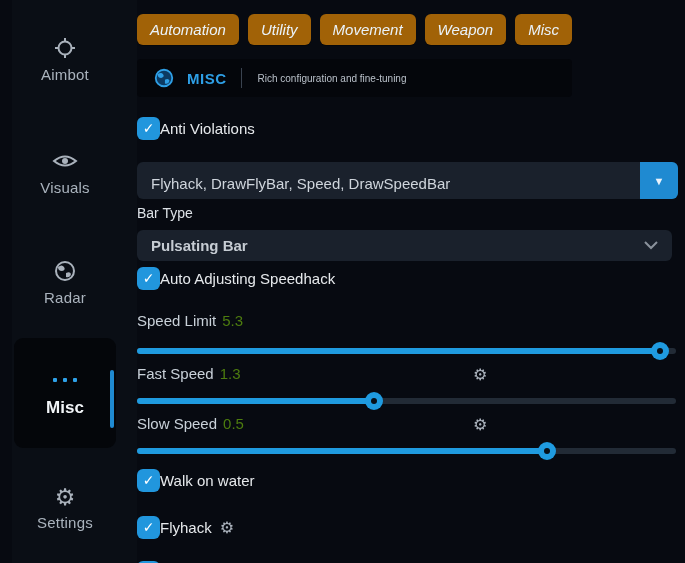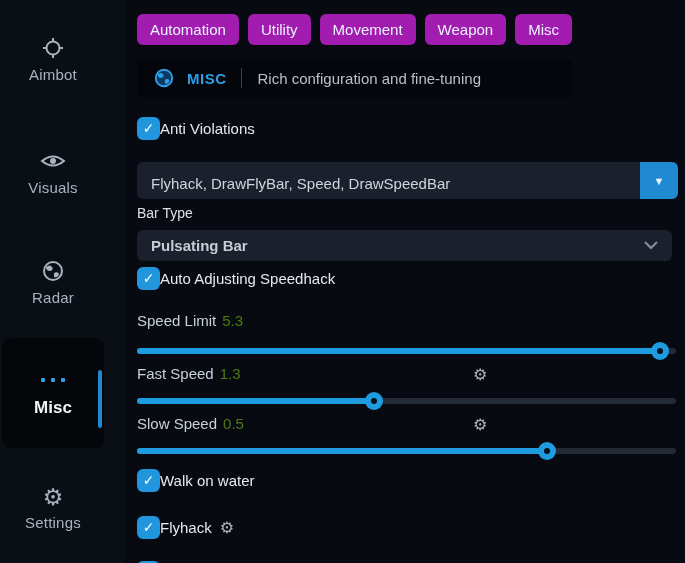--- a/index.html
+++ b/index.html
@@ -3,50 +3,51 @@
 <meta charset="utf-8">
 <style>
   html,body{margin:0;padding:0;}
   body{
     width:685px;height:563px;overflow:hidden;position:relative;
     background:#070a11;
     font-family:"Liberation Sans","DejaVu Sans",sans-serif;
     -webkit-font-smoothing:antialiased;
   }
   
-  .sidebar{position:absolute;left:0;top:0;width:125px;height:563px;background:#0a0e15;}
+  .sidebar{position:absolute;left:12px;top:0;width:125px;height:563px;background:#0a0e15;}
   .side-item{position:absolute;left:0;width:106px;text-align:center;color:#9aa3ad;cursor:pointer;}
   .side-item .s-icon{display:block;height:26px;line-height:26px;color:#aab2bc;}
   .side-item .s-label{display:block;margin-top:4px;font-size:15px;color:#aab3bd;letter-spacing:.2px;}
   .side-card{
     position:absolute;left:2px;top:338px;width:102px;height:110px;
     background:#04060a;border-radius:9px;cursor:pointer;
   }
   .side-card .dots{position:absolute;top:30px;left:0;width:100%;text-align:center;}
   .side-card .dots i{display:inline-block;width:4px;height:4px;background:#2ea1e8;border-radius:1px;margin:0 3px;}
   .side-card .s-label{position:absolute;top:60px;left:0;width:100%;text-align:center;
     color:#f2f5f8;font-size:17px;font-weight:bold;}
   .side-card .active-bar{position:absolute;right:2px;top:32px;width:4px;height:58px;background:#1f8ad1;border-radius:2px;}
   
   .content{position:absolute;left:137px;top:0;width:548px;height:563px;}
   
   .tabs{display:flex;gap:9px;margin-top:14px;}
   .tab{
-    background:#a21caf;color:#eaf3fb;font-size:15px;
+    background:#a16207;color:#eaf3fb;font-size:15px;
     padding:7px 13px;border-radius:6px;white-space:nowrap;cursor:pointer;
     box-shadow:0 1px 0 rgba(0,0,0,.4);
+    font-style:italic;
   }
   
   .hdr{
     margin-top:14px;width:435px;height:38px;background:#04060b;border-radius:4px;
     display:flex;align-items:center;padding:0 0 0 16px;box-sizing:border-box;
   }
   .hdr .h-title{color:#2e9fe6;font-weight:bold;font-size:15px;margin:0 14px 0 12px;letter-spacing:.5px;}
   .hdr .h-div{width:1px;height:20px;background:#3a4350;}
-  .hdr .h-sub{color:#b9c0c9;font-size:15px;margin-left:16px;}
+  .hdr .h-sub{color:#b9c0c9;font-size:10px;margin-left:16px;}
   
   .chk-row{display:flex;align-items:center;height:24px;}
   .chk{
     width:23px;height:23px;border-radius:6px;background:#2196dd;flex:0 0 auto;
     display:flex;align-items:center;justify-content:center;cursor:pointer;
     color:#fff;font-size:14px;font-weight:bold;
   }
   .chk-label{color:#e6e9ec;font-size:15px;margin-left:0;}
   .row-gear{color:#aab2bc;font-size:16px;margin-left:8px;cursor:pointer;}
   

